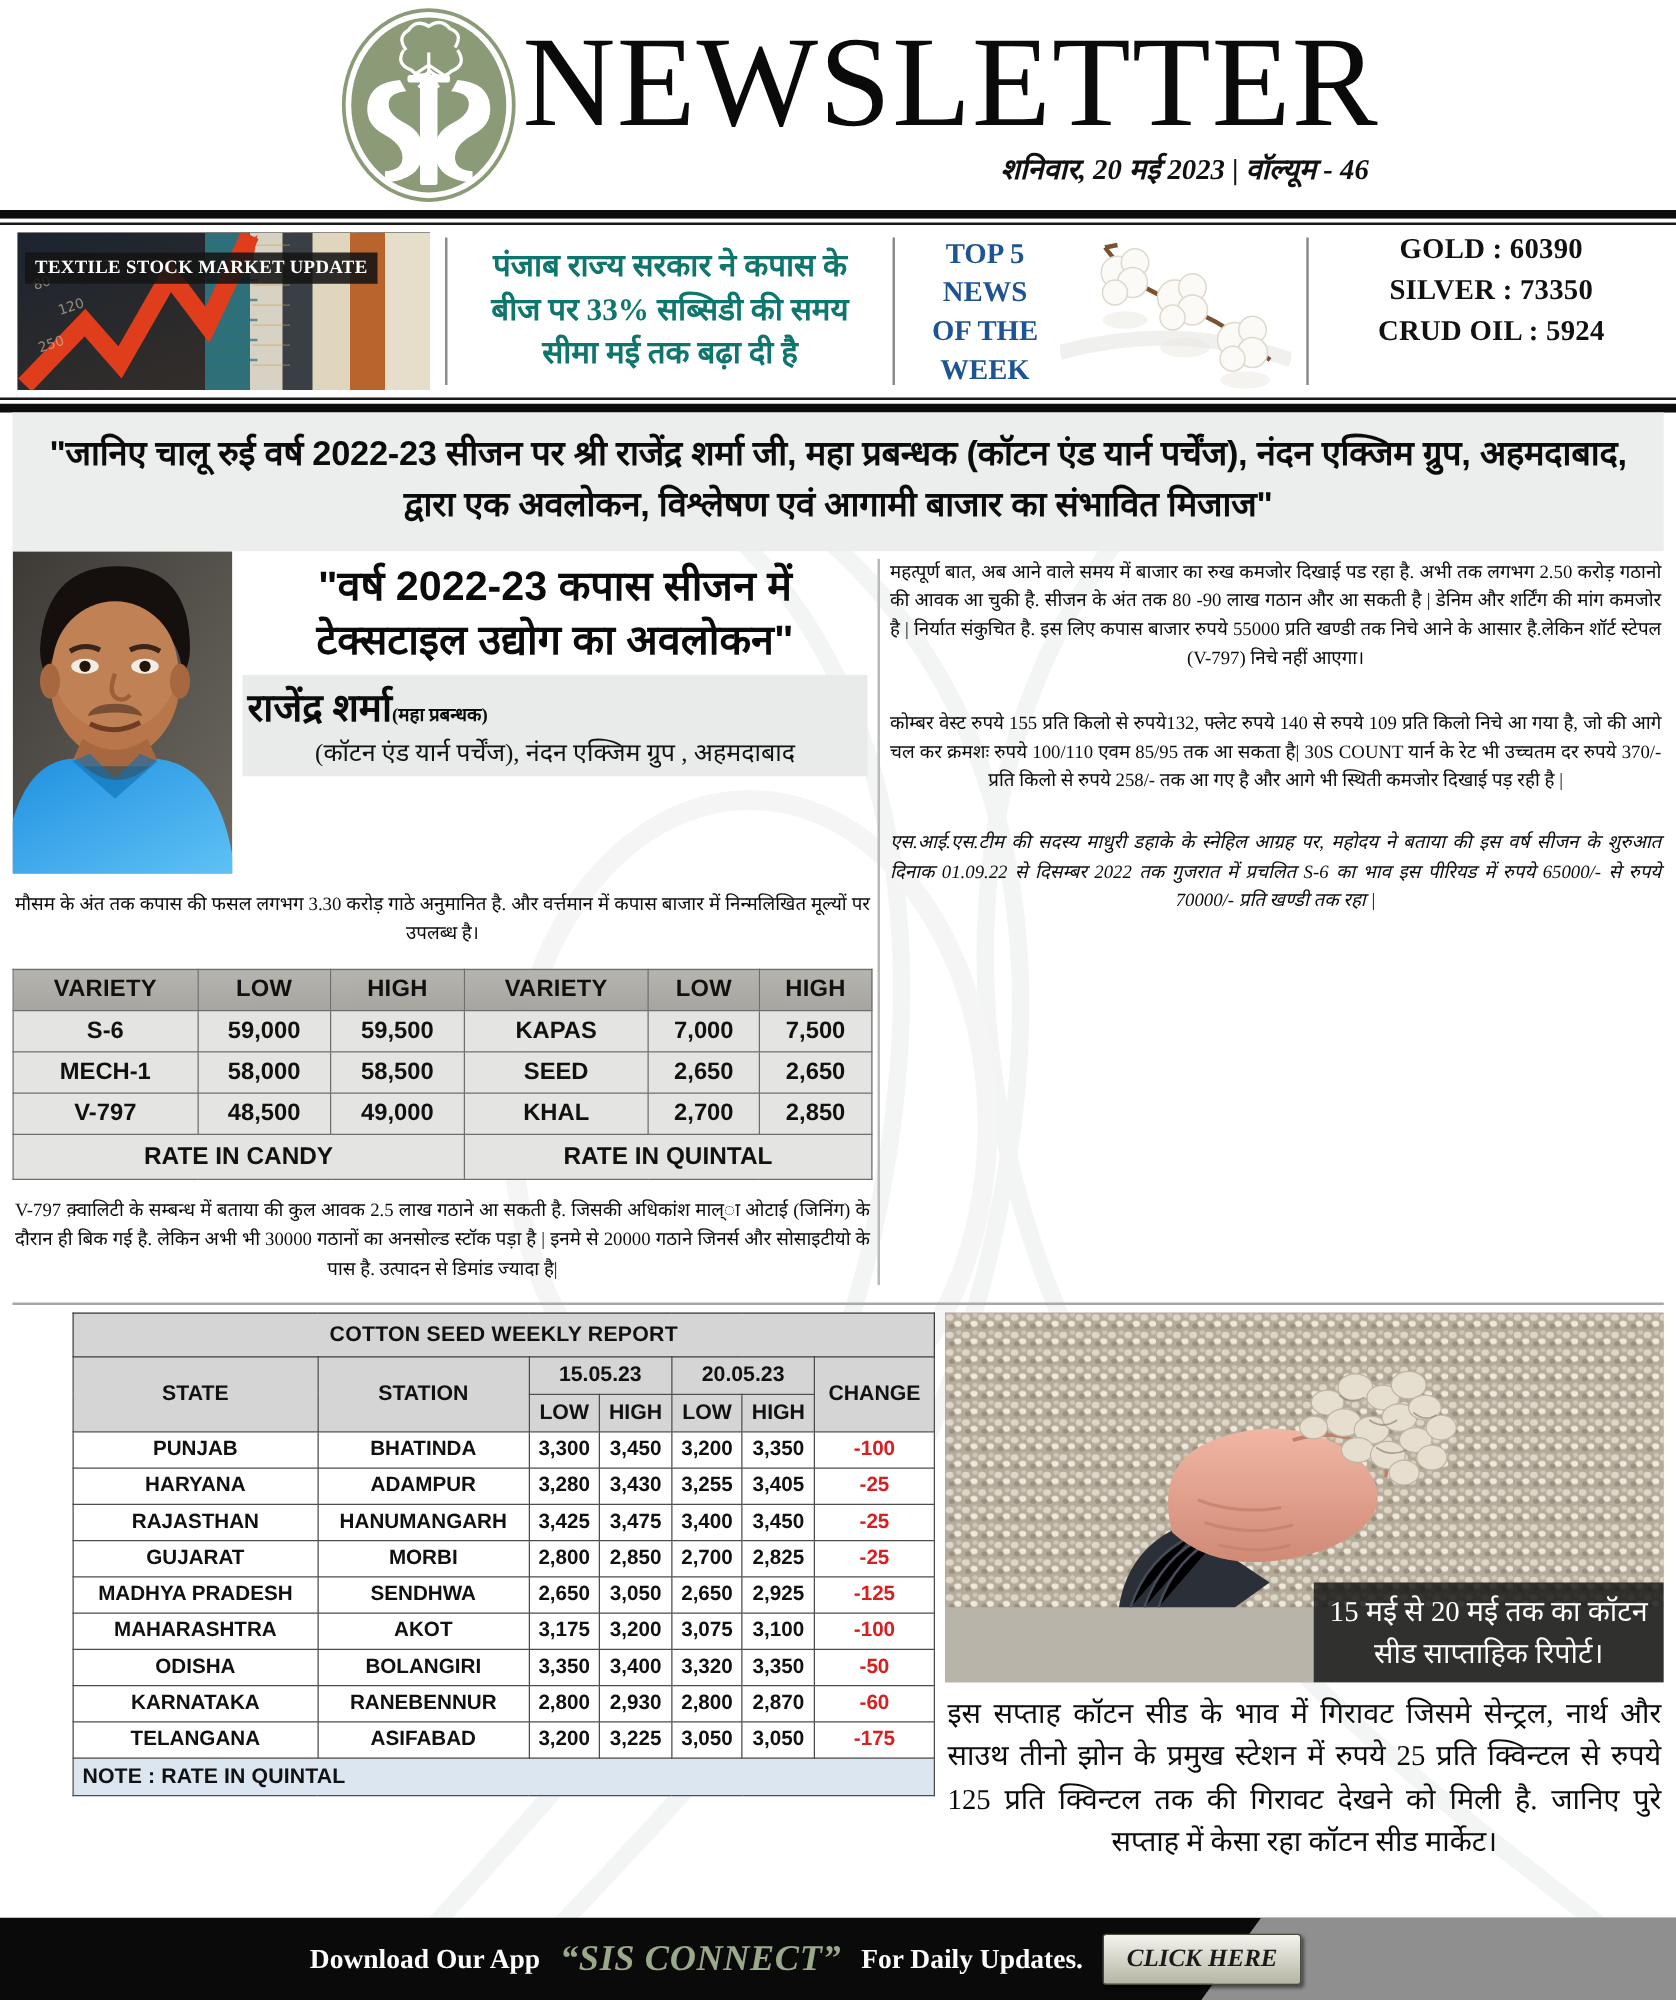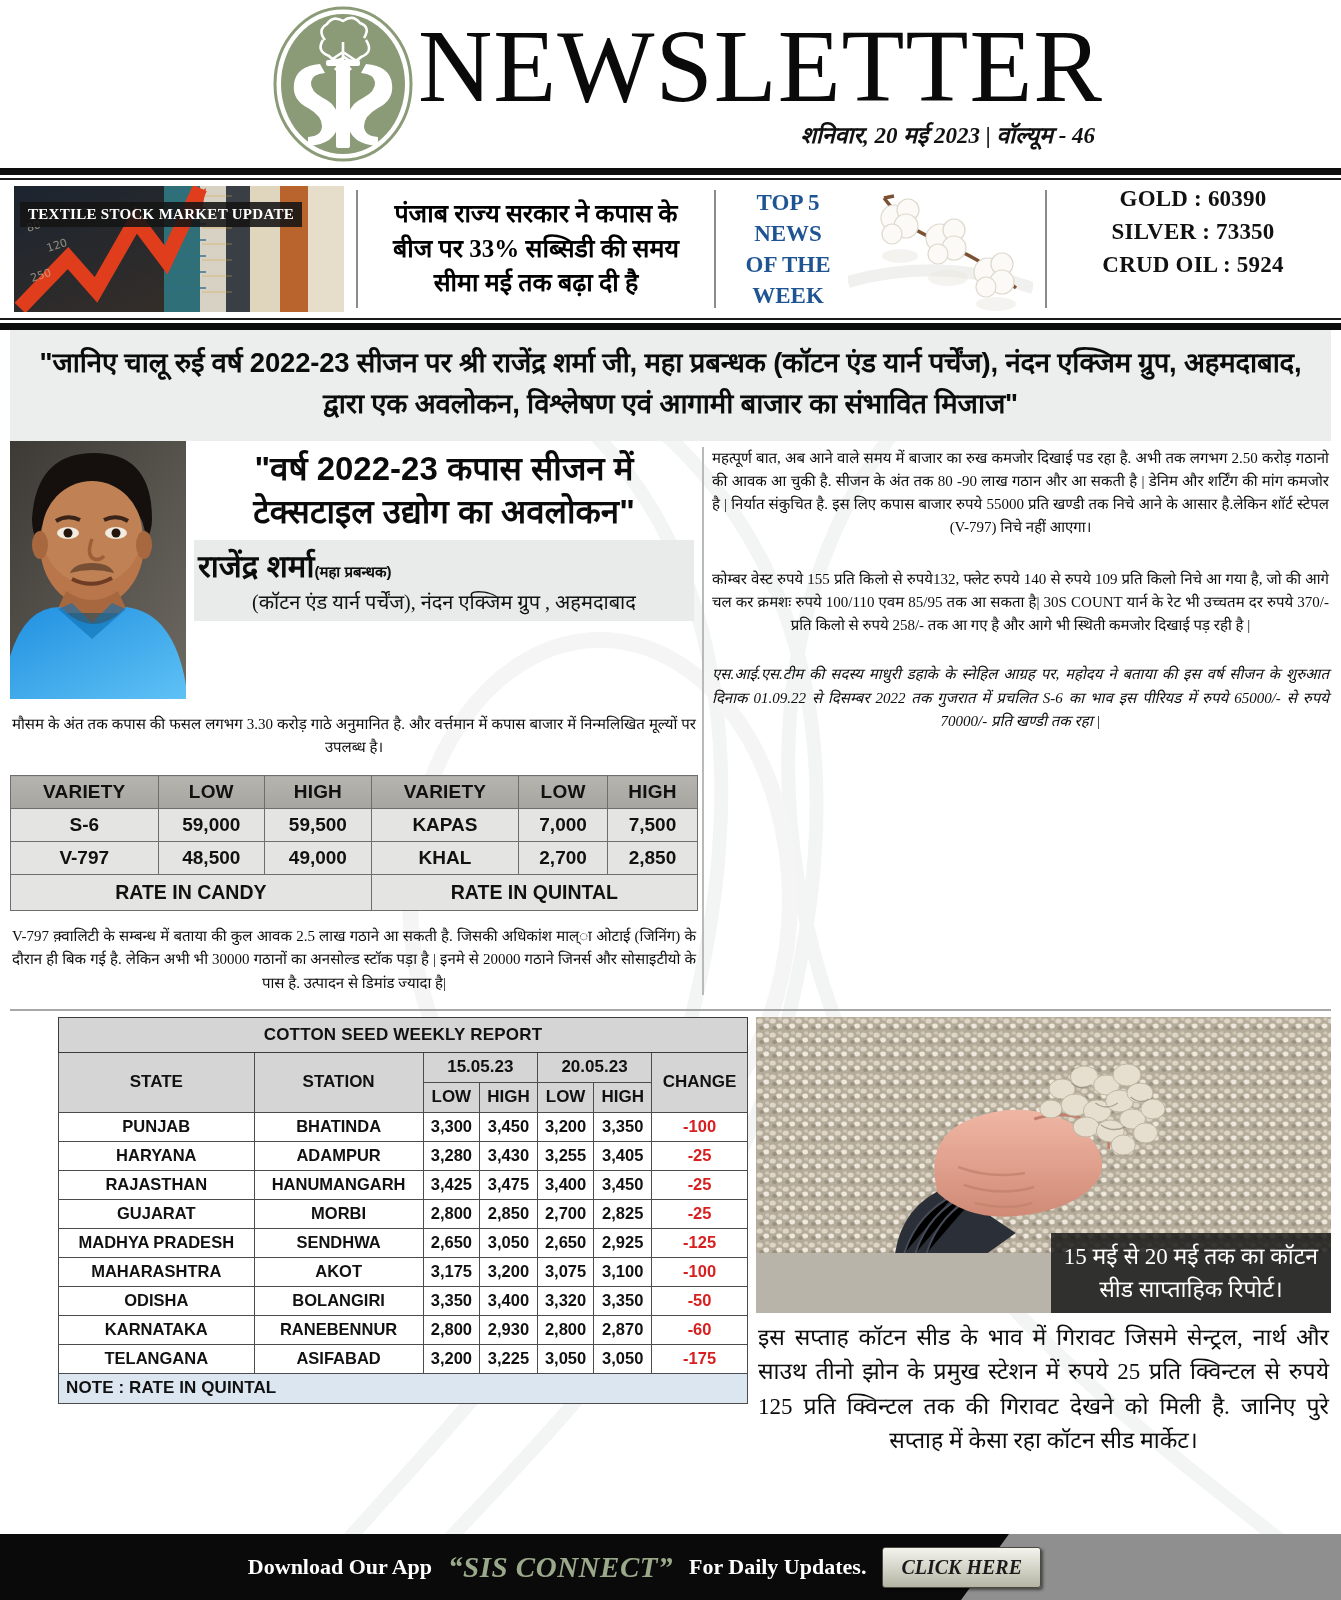--- a/index.html
+++ b/index.html
@@ -95,21 +95,21 @@
     display: flex;
     align-items: center;
     justify-content: center;
     padding: 0 6px;
   }
   .strip-news p {
     font-family: "Liberation Serif", serif;
     font-weight: bold;
     font-size: 25px;
     line-height: 1.38;
-    color: #000000;
+    color: #0f766e;
     text-align: center;
   }
   .strip-top5 {
     flex: 0 0 120px;
     display: flex;
     align-items: center;
     justify-content: center;
     text-align: center;
     color: #1f5493;
     font-family: "Liberation Serif", serif;
@@ -169,21 +169,21 @@
     line-height: 1.32;
     text-align: center;
     color: #0b0b0b;
   }
   .author-name-row {
     background: #e9eaea;
     margin-top: 6px;
     padding: 4px 2px 6px 2px;
   }
   .author-name {
-    font-family: Liberation Sans, sans-serif;
+    font-family: Liberation Serif, serif;
     font-weight: bold;
     font-size: 31px;
     color: #0b0b0b;
     text-align: left;
     padding-left: 2px;
   }
   .author-name .desig {
     font-size: 15px;
     font-weight: bold;
   }
@@ -569,20 +569,28 @@
             </tr>
           </thead>
           <tbody>
             <tr>
               <td>S-6</td>
               <td>59,000</td>
               <td>59,500</td>
               <td>KAPAS</td>
               <td>7,000</td>
               <td>7,500</td>
+            </tr>
+            <tr>
+              <td>MECH-1</td>
+              <td>58,000</td>
+              <td>58,500</td>
+              <td>SEED</td>
+              <td>2,650</td>
+              <td>2,650</td>
             </tr>
             <tr>
               <td>V-797</td>
               <td>48,500</td>
               <td>49,000</td>
               <td>KHAL</td>
               <td>2,700</td>
               <td>2,850</td>
             </tr>
           </tbody>

